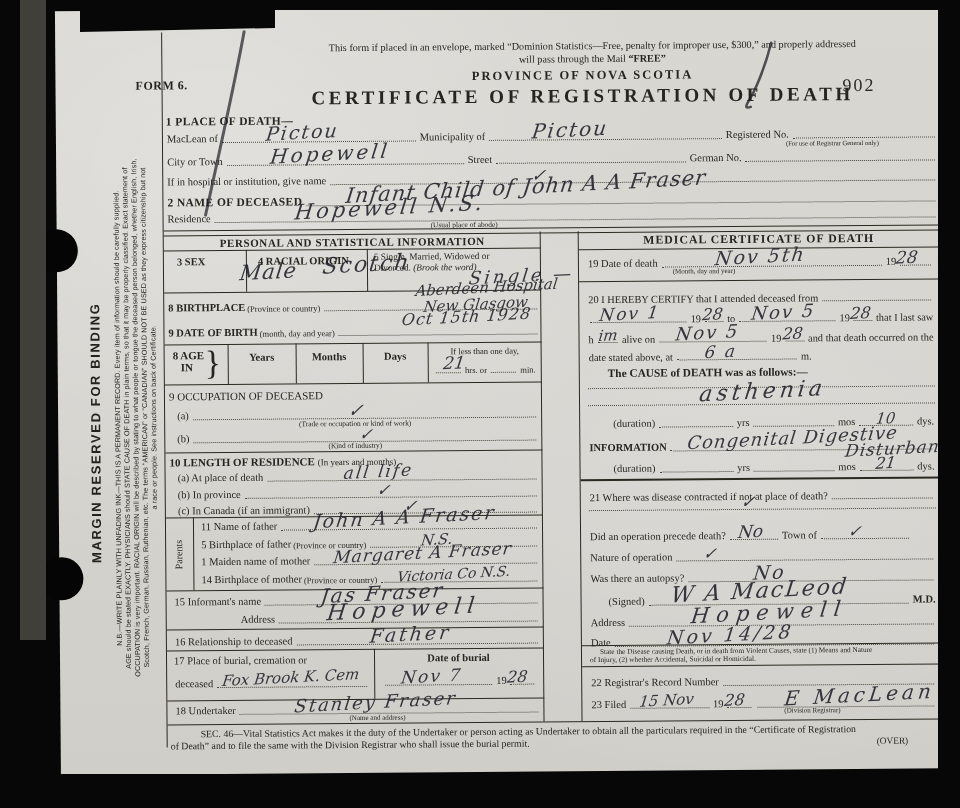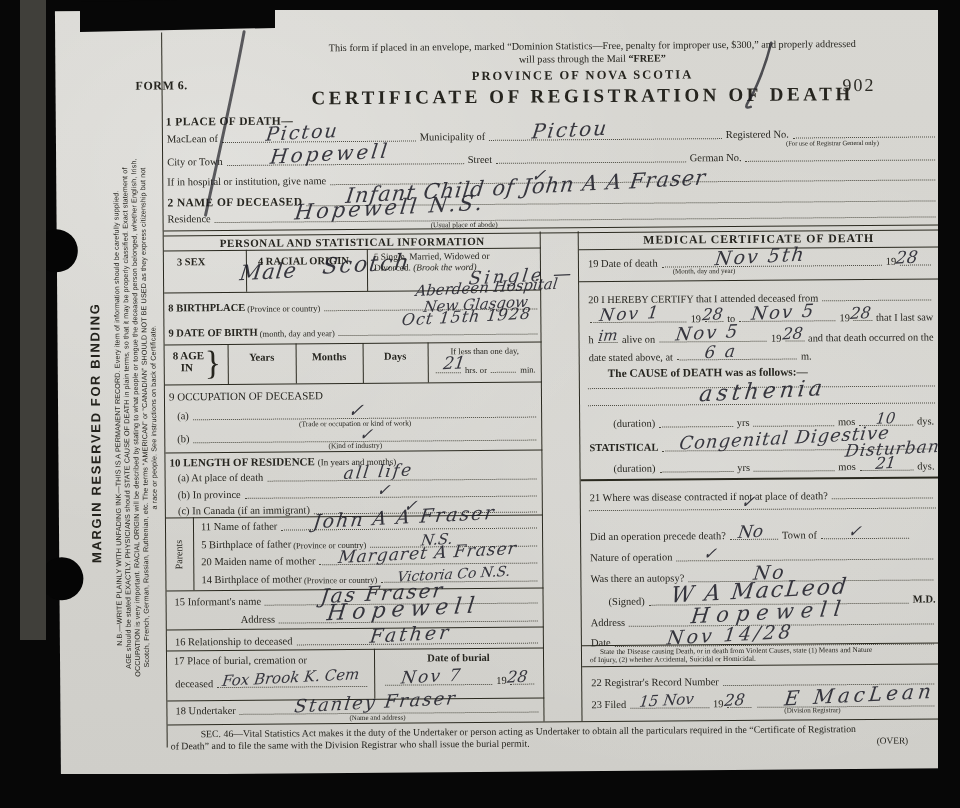--- a/index.html
+++ b/index.html
@@ -221,21 +221,21 @@
     </span>
   </div>
   <div class="f" style="left:199px;top:536px;width:340px;height:13px;">
     <span class="lbl">5 Birthplace of father</span>
     <span class="lbl" style="font-size:8.5px;">(Province or country)</span>
     <span class="dots">
       <span class="hw" style="left:30%;font-size:15px;">N.S.</span>
     </span>
   </div>
   <div class="f" style="left:199px;top:553px;width:340px;height:13px;">
-    <span class="lbl">20 Maiden name of mother</span>
+    <span class="lbl">1 Maiden name of mother</span>
     <span class="dots">
       <span class="hw" style="left:8%;font-size:17px;letter-spacing:1px;">Margaret A Fraser</span>
     </span>
   </div>
   <div class="f" style="left:199px;top:571px;width:340px;height:13px;">
     <span class="lbl">14 Birthplace of mother</span>
     <span class="lbl" style="font-size:8.5px;">(Province or country)</span>
     <span class="dots">
       <span class="hw" style="left:10%;font-size:14px;">Victoria Co N.S.</span>
     </span>
@@ -355,21 +355,21 @@
     <span class="lbl">yrs</span>
     <span class="dots" style="flex:.6;"></span>
     <span class="lbl">mos</span>
     <span class="dots" style="flex:.4;">
       <span class="hw" style="left:30%;font-size:15px;">10</span>
     </span>
     <span class="lbl">dys.</span>
   </div>
 
   <div class="f" style="left:588px;top:440px;width:347px;height:15px;">
-    <span class="lbl b">STATISTICAL</span>
+    <span class="lbl b">INFORMATION</span>
     <span class="dots">
       <span class="hw" style="left:6%;font-size:18px;letter-spacing:1px;">Congenital Digestive</span>
     </span>
   </div>
   <div class="hw" style="left:798px;top:448px;font-size:17px;letter-spacing:1px;">Disturbance</div>
 
   <div class="f" style="left:612px;top:463px;width:323px;height:13px;">
     <span class="lbl">(duration)</span>
     <span class="dots" style="flex:.55;"></span>
     <span class="lbl">yrs</span>

